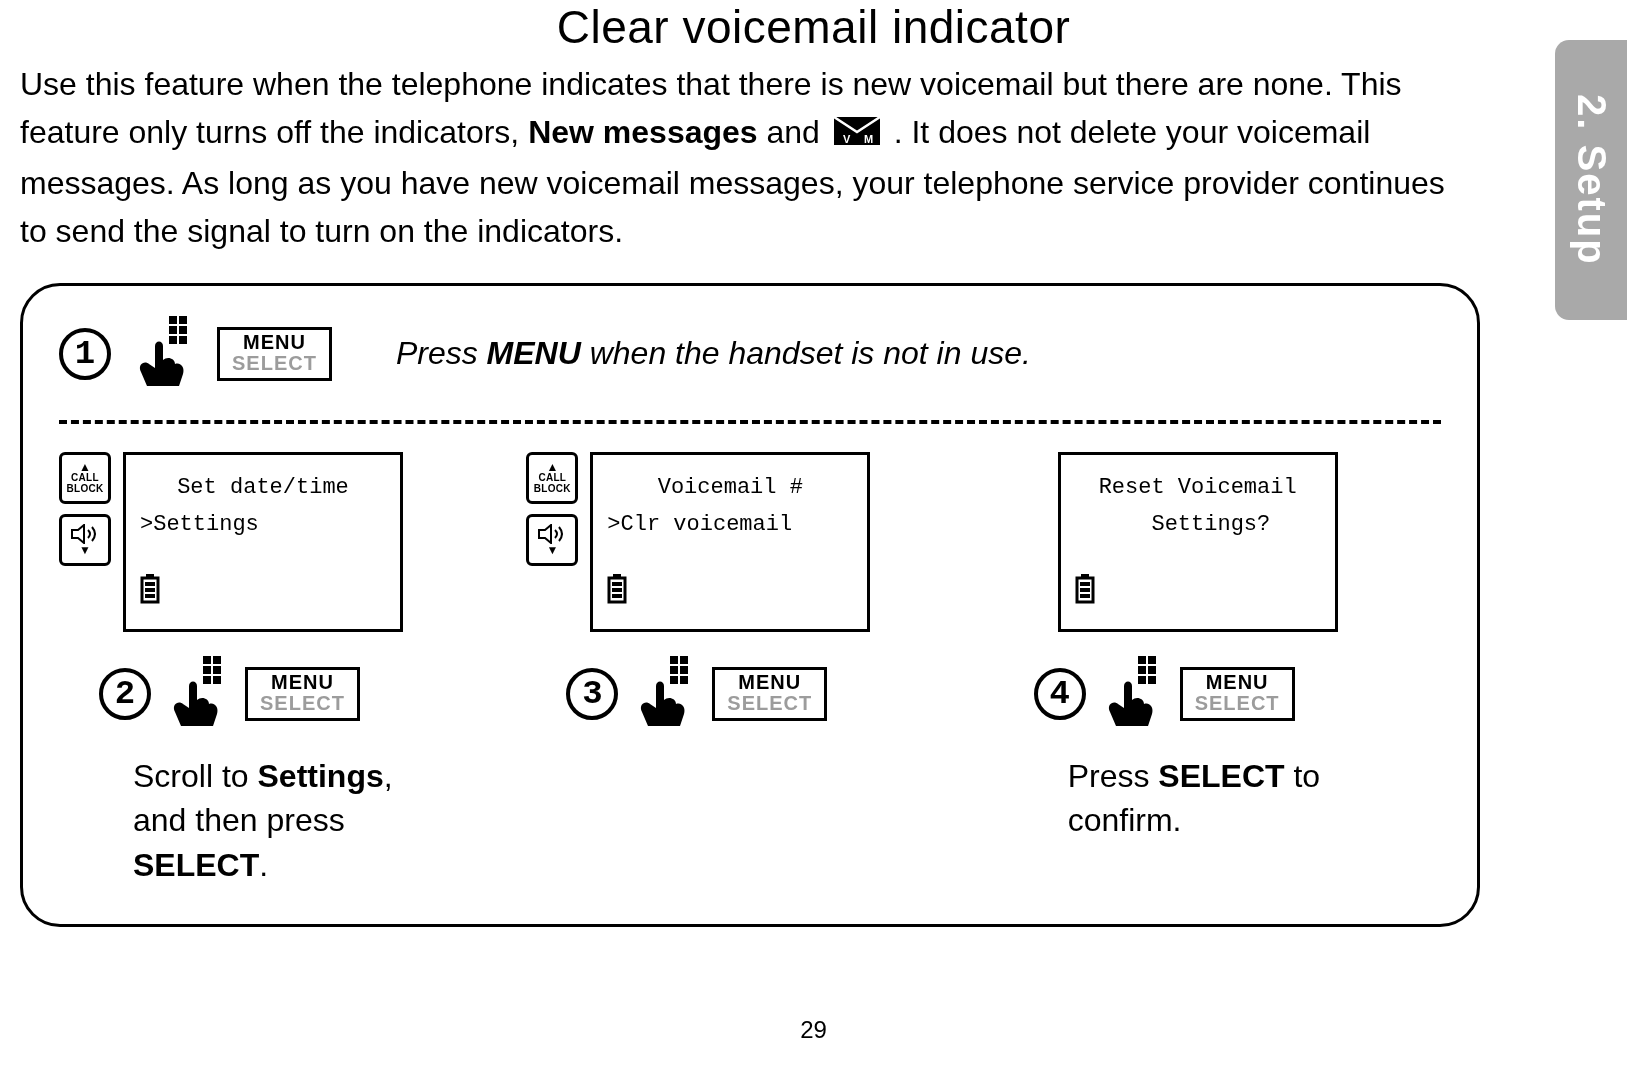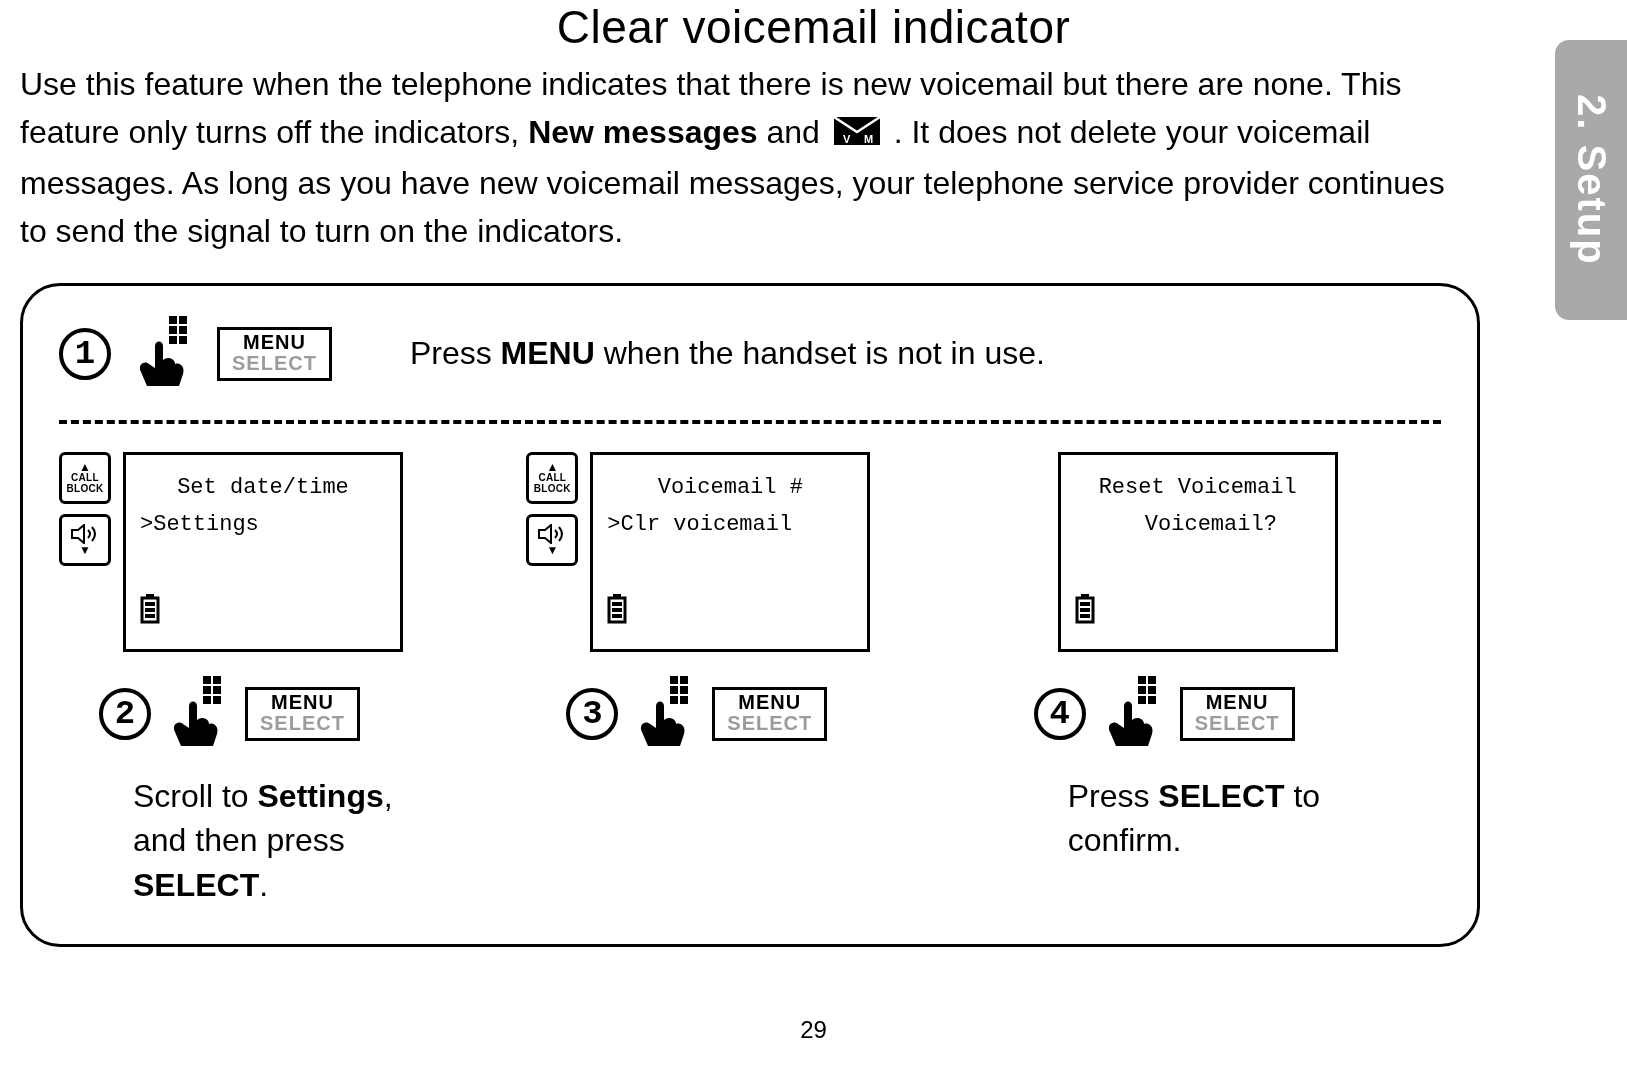--- a/index.html
+++ b/index.html
@@ -92,21 +92,22 @@
     letter-spacing: 1px;
   }
   .menu-select-btn .bot {
     font-size: 20px;
     font-weight: 900;
     color: #9c9c9c;
     letter-spacing: 1px;
   }
   .step1-text {
     font-size: 32px;
-    margin-left: 54px;
+    margin-left: 40px;
+    font-style: italic;
   }
   .step1-text .bold { font-weight: 700; }
   .divider {
     border: none;
     border-top: 4px dashed #000;
     margin: 0 0 28px 0;
   }
   .steps-grid {
     display: flex;
     justify-content: space-between;
@@ -140,21 +141,21 @@
     justify-content: center;
     font-size: 10px;
     font-weight: 900;
     line-height: 1.05;
     background: #fff;
   }
   .nav-btn .arrow { font-size: 12px; line-height: 1; }
   .nav-btn .lbl { font-size: 10px; letter-spacing: 0.3px; }
   .phone-screen {
     width: 280px;
-    height: 200px;
+    height: 180px;
     border: 3px solid #000;
     padding: 16px 14px;
     font-family: "Courier New", monospace;
     font-size: 22px;
     line-height: 1.5;
     position: relative;
     background: #fff;
   }
   .phone-screen .line1 { text-align: center; white-space: pre; }
   .phone-screen .line2 { white-space: pre; margin-top: 4px; }
@@ -346,21 +347,21 @@
           <div class="top">MENU</div>
           <div class="bot">SELECT</div>
         </div>
       </div>
     </div>
 
     <div class="step-col step-col-4">
       <div class="screen-row" style="padding-left:64px;align-items:flex-end;">
         <div class="phone-screen">
           <div class="line1">Reset Voicemail</div>
-          <div class="line2" style="text-align:center;">  Voicemail?</div>
+          <div class="line2" style="text-align:center;">  Settings?</div>
           <span class="battery-icon">
             <svg width="20" height="30" viewBox="0 0 20 30">
                 <rect x="6" y="0" width="8" height="4" fill="#000"></rect>
                 <rect x="2" y="4" width="16" height="24" fill="none" stroke="#000" stroke-width="3"></rect>
                 <rect x="5" y="8" width="10" height="4" fill="#000"></rect>
                 <rect x="5" y="14" width="10" height="4" fill="#000"></rect>
                 <rect x="5" y="20" width="10" height="4" fill="#000"></rect>
               </svg>
           </span>
         </div>

